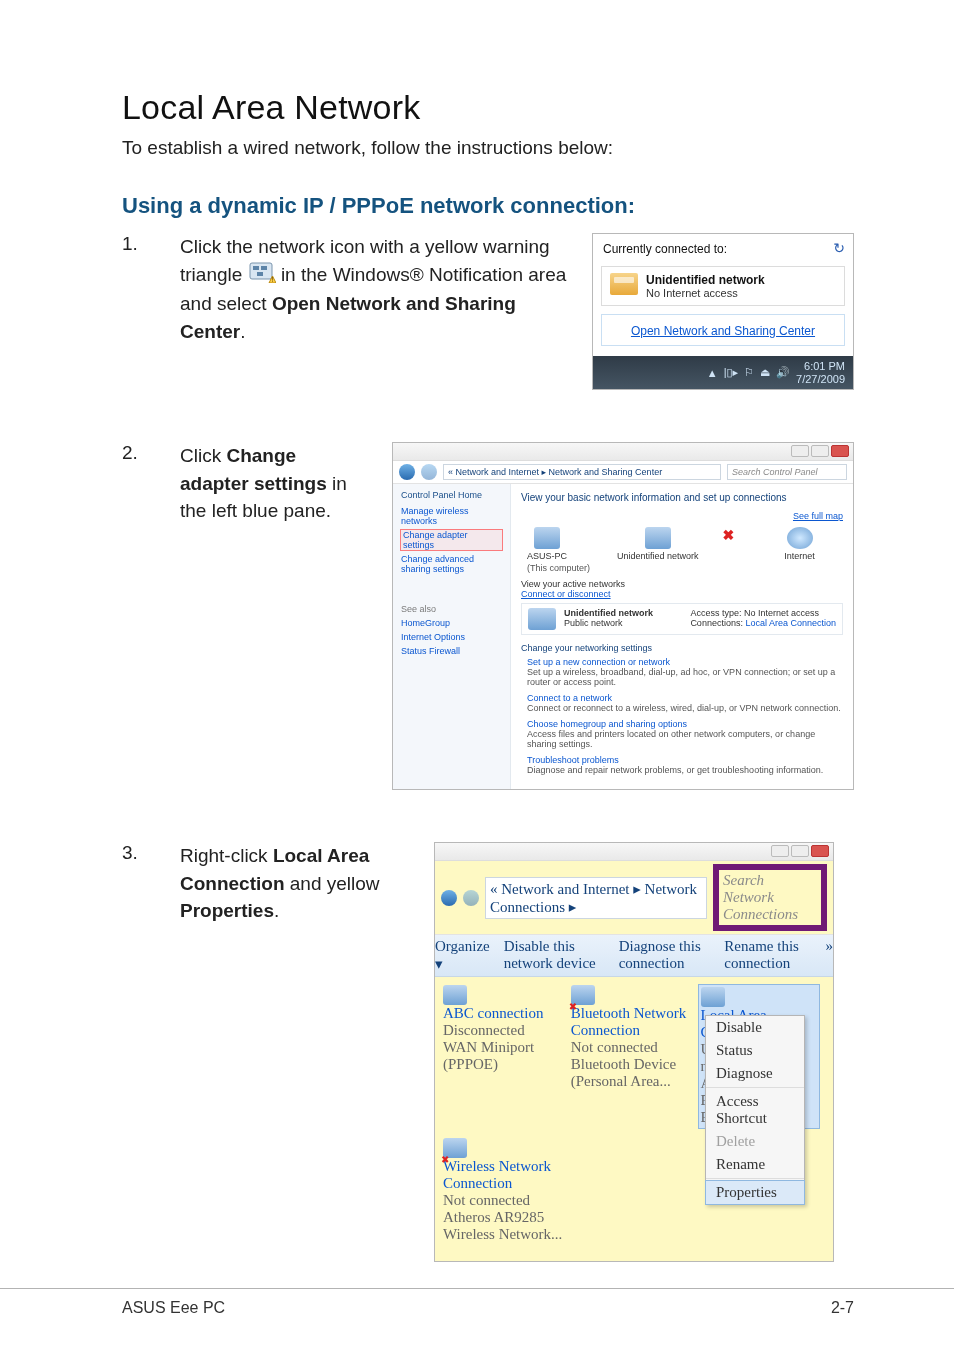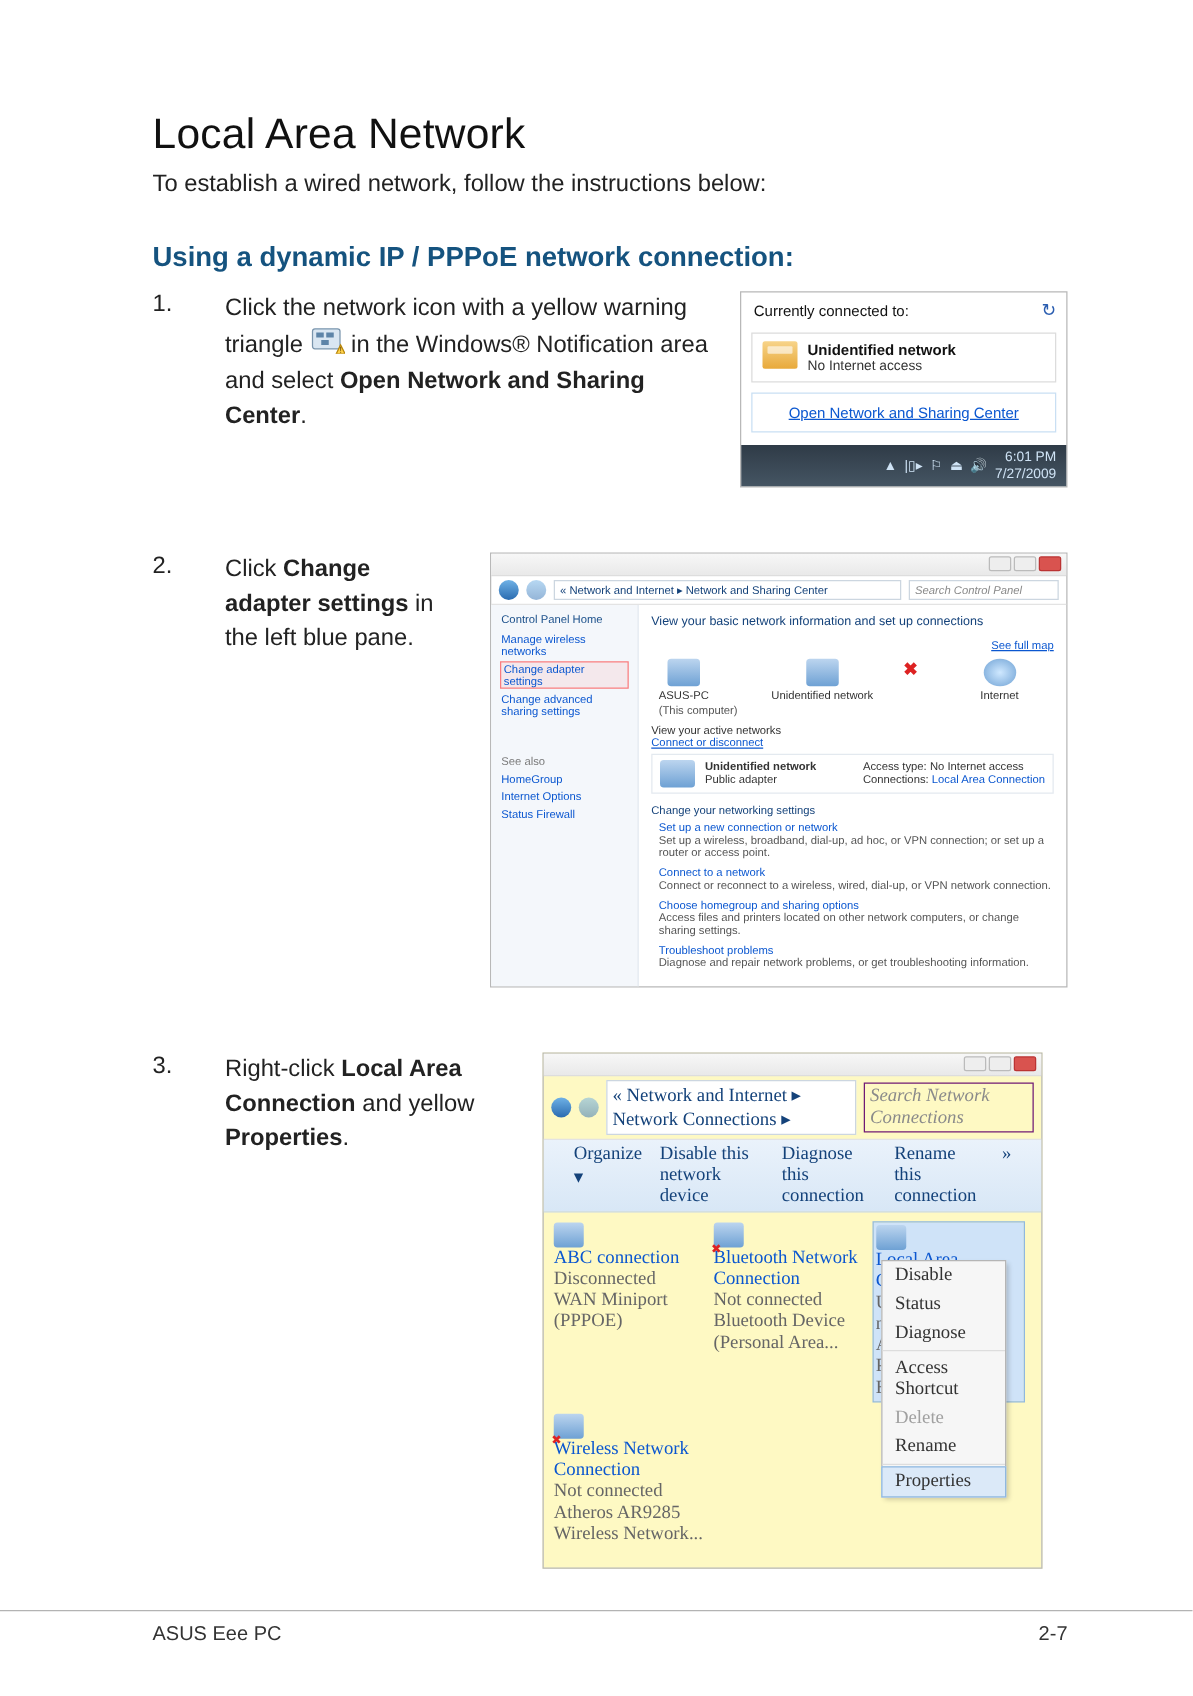--- a/index.html
+++ b/index.html
@@ -64,22 +64,22 @@
   .shot2 .main .item .d{ color:#555;}
 
   
   .shot3 { width: 400px; border:1px solid #b8b8b8; background:#fef9c3; font-family:Liberation Serif, serif; font-size:15px; color:#333;}
   .shot3 .titlebar{ height:18px; background:linear-gradient(#f7f7f7,#e9e9e9); border-bottom:1px solid #ddd; display:flex;justify-content:flex-end;gap:2px;padding:2px 4px;}
   .shot3 .titlebar .wbtn{width:18px;height:12px;border:1px solid #bbb;background:#eee;border-radius:2px;}
   .shot3 .titlebar .wbtn.red{background:#d9534f;border-color:#b33;}
   .shot3 .addr{ display:flex; align-items:center; gap:6px; padding:3px 6px; border-bottom:1px solid #e3e3e3;}
   .shot3 .addr .navbtn{width:16px;height:16px;border-radius:50%;background:linear-gradient(#6fb1e6,#2a6bb0);}
   .shot3 .addr .crumbs{flex:1;background:#fff;border:1px solid #ccd6e0;padding:2px 4px;color:#14427a;}
-  .shot3 .addr .search{width:136px;border:1px solid #701a75;padding:2px 4px;color:#8a8a8a;font-style:italic;}
-  .shot3 .tool{ background:linear-gradient(#eaf2fb,#d8e7f6); border-bottom:1px solid #c7d7e6; padding:3px 24px; display:flex; gap:14px; color:#14427a;}
+  .shot3 .addr .search{width:114px;border:6px solid #701a75;padding:2px 4px;color:#8a8a8a;font-style:italic;}
+  .shot3 .tool{ background:linear-gradient(#eaf2fb,#d8e7f6); border-bottom:1px solid #c7d7e6; padding:3px 0; display:flex; gap:14px; color:#14427a;}
   .shot3 .tool span{cursor:default;}
   .shot3 .area{ padding:8px; min-height:220px; position:relative;}
   .shot3 .conn{ display:inline-block; vertical-align:top; width:120px; margin:0 4px 10px 0;}
   .shot3 .conn .ic{ width:24px;height:20px;background:linear-gradient(#bcd5ef,#6ea1d4);border-radius:3px;display:inline-block;vertical-align:top;margin-right:4px;}
   .shot3 .conn .ic.x::after{content:"✖";color:#d22;font-size:10px;position:relative;left:-2px;top:12px;}
   .shot3 .conn .nm{color:#0b57d0;}
   .shot3 .conn .st{color:#666;}
   .shot3 .conn.sel{ background:#cfe3f8; outline:1px solid #8fb8e0; padding:2px;}
   .shot3 .menu{ position:absolute; right:28px; top:38px; width:100px; background:#f6f6f6; border:1px solid #b5b5b5; box-shadow:2px 2px 4px rgba(0,0,0,.2);}
   .shot3 .menu div{ padding:3px 10px; color:#333;}
@@ -197,21 +197,21 @@
             </div>
             <div class="sub">(This computer)</div>
             <div class="view">
               <span>View your active networks</span>
               <a href="#" style="color:#0b57d0">Connect or disconnect</a>
             </div>
             <div class="netbox">
               <div class="ic"></div>
               <div class="txt">
                 <div style="font-weight:700">Unidentified network</div>
-                <div>Public adapter</div>
+                <div>Public network</div>
               </div>
               <div>
                 <div><span>Access type:</span> <span>No Internet access</span></div>
                 <div><span>Connections:</span> <span class="rt">Local Area Connection</span></div>
               </div>
             </div>
             <div class="sect">Change your networking settings</div>
             <div class="item"><a href="#">Set up a new connection or network</a><div class="d">Set up a wireless, broadband, dial-up, ad hoc, or VPN connection; or set up a router or access point.</div></div>
             <div class="item"><a href="#">Connect to a network</a><div class="d">Connect or reconnect to a wireless, wired, dial-up, or VPN network connection.</div></div>
             <div class="item"><a href="#">Choose homegroup and sharing options</a><div class="d">Access files and printers located on other network computers, or change sharing settings.</div></div>

